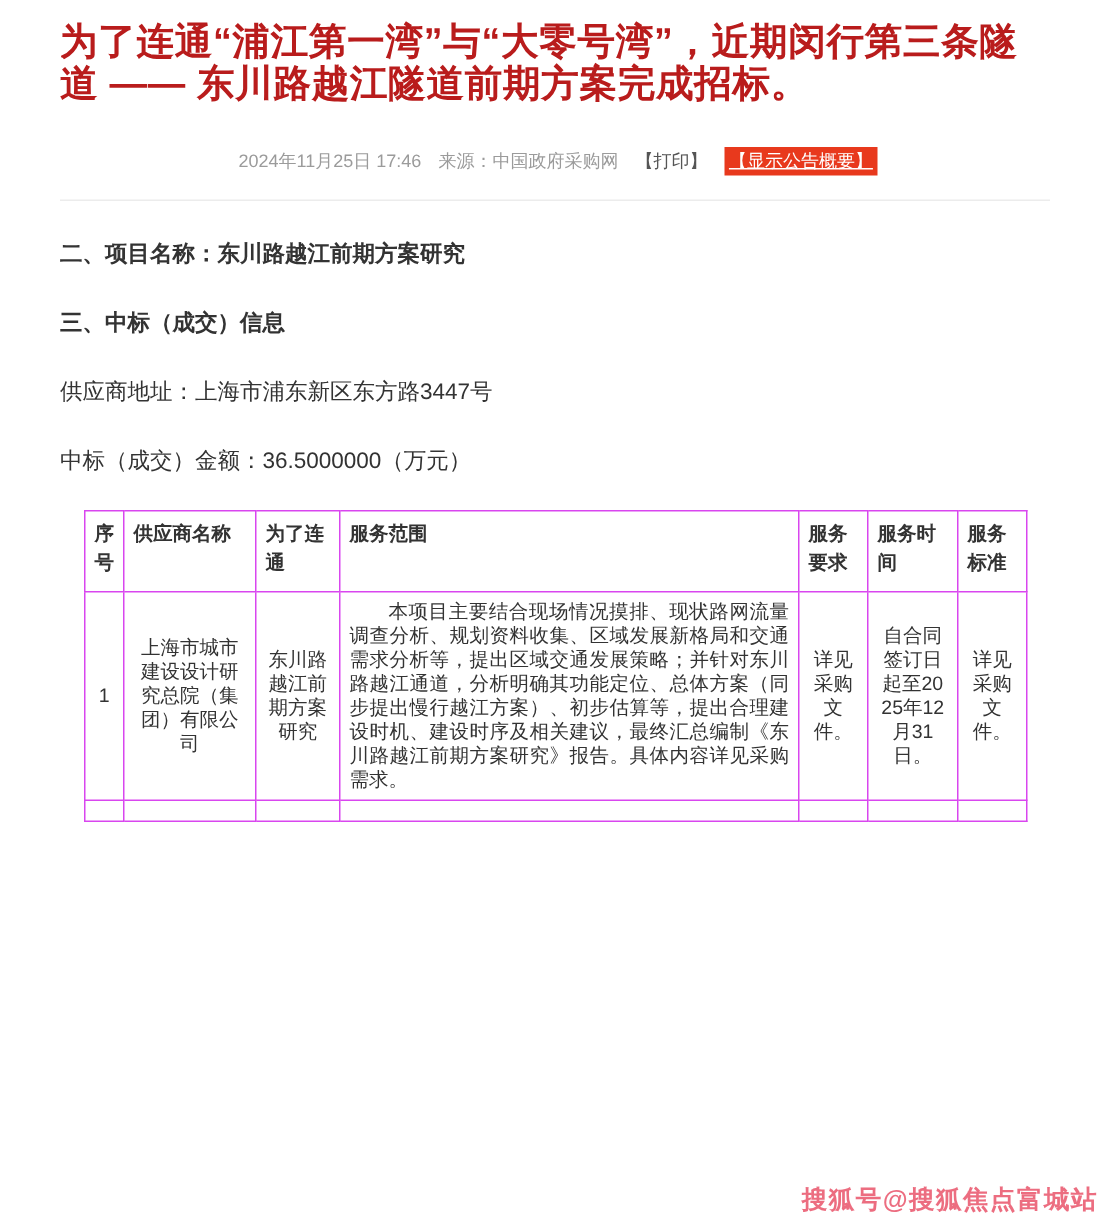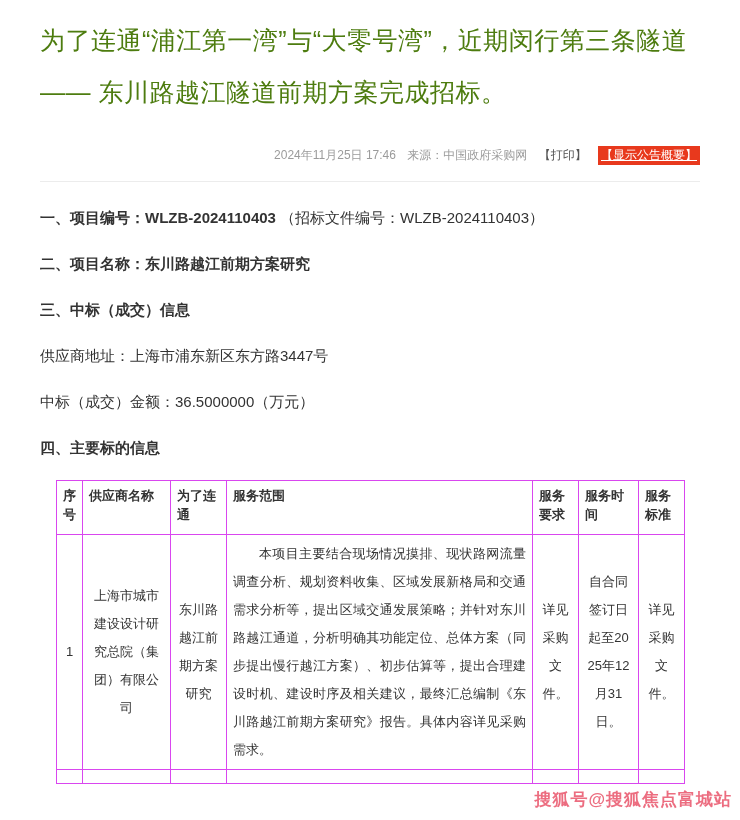--- a/index.html
+++ b/index.html
@@ -9,37 +9,37 @@
     background: #ffffff;
     color: #333;
     font-family: "Liberation Sans", "DejaVu Sans", sans-serif;
     position: relative;
     overflow: hidden;
   }
   .page { padding: 14px 40px 0 40px; }
 
   .intro {
     font-size: 25px;
-    line-height: 52px;
-    color: #4d7c0f;
+    line-height: 28px;
+    color: #b91c1c;
     letter-spacing: 0.5px;
-    font-weight: 400;
+    font-weight: 700;
   }
 
   .title {
     margin-top: 36px;
     text-align: center;
     font-size: 20px;
     font-weight: 700;
     color: #222;
   }
 
   .meta {
     margin-top: 28px;
-    text-align: right;
+    text-align: center;
     font-size: 12px;
     color: #9b9b9b;
     white-space: nowrap;
   }
   .meta span { margin: 0 4px; }
   .meta .print {
     color: #555;
     text-decoration: none;
     margin: 0 4px;
     cursor: pointer;
@@ -84,21 +84,21 @@
   }
   table.announce th {
     font-weight: 700;
     text-align: left;
     vertical-align: top;
     height: 54px;
     line-height: 19px;
   }
   table.announce td {
     vertical-align: middle;
-    line-height: 28px;
+    line-height: 16px;
   }
   td.c-center { text-align: center; }
   td.c-scope {
     text-align: justify;
     text-indent: 2em;
     line-height: 25px;
     padding: 8px 10px;
   }
   tr.empty-row td { height: 14px; padding: 0; }
 
@@ -123,35 +123,30 @@
 
   <div class="meta">
     <span>2024年11月25日 17:46</span>
     <span>来源：中国政府采购网</span>
     <a class="print">【打印】</a>
     <a class="badge">【显示公告概要】</a>
   </div>
 
   <hr class="divider">
 
-  <p class="body-line">
-    <span class="bold">一、项目编号：WLZB-2024110403</span>
-    <span>（招标文件编号：WLZB-2024110403）</span>
-  </p>
 
   <p class="body-line bold">二、项目名称：东川路越江前期方案研究</p>
 
   <p class="body-line bold">三、中标（成交）信息</p>
 
 
   <p class="body-line">供应商地址：上海市浦东新区东方路3447号</p>
 
   <p class="body-line">中标（成交）金额：36.5000000（万元）</p>
 
-  <p class="body-line bold">四、主要标的信息</p>
 
   <table class="announce">
     <colgroup>
       <col style="width:26px">
       <col style="width:88px">
       <col style="width:56px">
       <col style="width:306px">
       <col style="width:46px">
       <col style="width:60px">
       <col style="width:46px">

